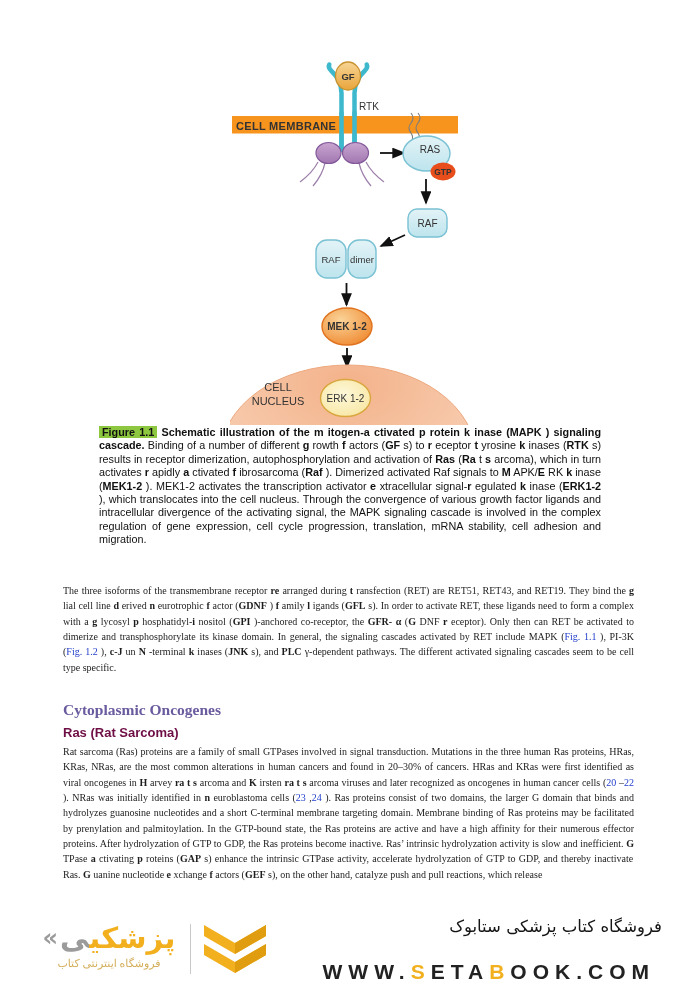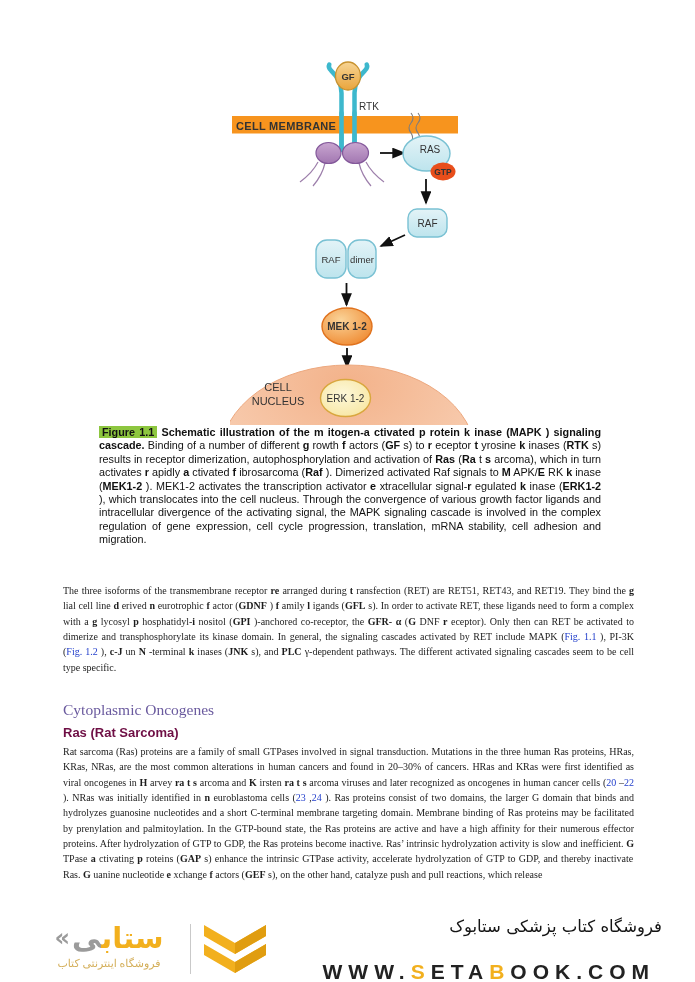--- a/index.html
+++ b/index.html
@@ -16,21 +16,21 @@
     font-family:"Liberation Sans",sans-serif;font-size:10.8px;line-height:13.4px;
     text-align:justify;color:#111;
   }
   
   .h-red{
     position:absolute;left:63px;margin:0;
     font-family:"Liberation Sans",sans-serif;font-weight:bold;font-size:13px;color:#6e0e44;
   }
   .h-purple{
     position:absolute;left:63px;top:701px;margin:0;
-    font-family:"Liberation Serif",serif;font-weight:400;font-size:15.5px;color:#6a5a9e;
+    font-family:"Liberation Serif",serif;font-weight:700;font-size:15.5px;color:#6a5a9e;
   }
   .body-para{
     position:absolute;left:63px;width:571px;margin:0;
     font-size:10px;line-height:15.35px;text-align:justify;color:#1c1c1c;
   }
   
   .run-b{font-weight:bold;}
   .run-i{}
   .run-link{color:#2440cc;}
   .run-fig{background:#8dc63f;font-weight:bold;padding:0 3px;}
@@ -160,21 +160,21 @@
   <p class="caption"><span class="run-fig">Figure 1.1</span><span class="run-b"> </span><span class="run-b">Schematic illustration of the m itogen-a ctivated p rotein k inase (MAPK ) signaling cascade.</span><span> Binding of a number of different </span><span class="run-b">g</span><span> rowth </span><span class="run-b">f</span><span> actors (</span><span class="run-b">GF</span><span> s) to </span><span class="run-b">r</span><span> eceptor </span><span class="run-b">t</span><span> yrosine </span><span class="run-b">k</span><span> inases (</span><span class="run-b">RTK</span><span> s) results in receptor dimerization, autophosphorylation and activation of </span><span class="run-b">Ras</span><span> (</span><span class="run-b">Ra</span><span> t </span><span class="run-b">s</span><span> arcoma), which in turn activates </span><span class="run-b">r</span><span> apidly </span><span class="run-b">a</span><span> ctivated </span><span class="run-b">f</span><span> ibrosarcoma (</span><span class="run-b">Raf</span><span> ). Dimerized activated Raf signals to </span><span class="run-b">M</span><span> APK/</span><span class="run-b">E</span><span> RK </span><span class="run-b">k</span><span> inase (</span><span class="run-b">MEK1-2</span><span> ). MEK1-2 activates the transcription activator </span><span class="run-b">e</span><span> xtracellular signal-</span><span class="run-b">r</span><span> egulated </span><span class="run-b">k</span><span> inase (</span><span class="run-b">ERK1-2</span><span> ), which translocates into the cell nucleus. Through the convergence of various growth factor ligands and intracellular divergence of the activating signal, the MAPK signaling cascade is involved in the complex regulation of gene expression, cell cycle progression, translation, mRNA stability, cell adhesion and migration.</span></p>
 
   <p class="body-para" style="top:583px"><span>The three isoforms of the transmembrane receptor </span><span class="run-b">re</span><span> arranged during </span><span class="run-b">t</span><span> ransfection (RET) are RET51, RET43, and RET19. They bind the </span><span class="run-b">g</span><span> lial cell line </span><span class="run-b">d</span><span> erived </span><span class="run-b">n</span><span> eurotrophic </span><span class="run-b">f</span><span> actor (</span><span class="run-b">GDNF</span><span> ) </span><span class="run-b">f</span><span> amily </span><span class="run-b">l</span><span> igands (</span><span class="run-b">GFL</span><span> s). In order to activate RET, these ligands need to form a complex with a </span><span class="run-b">g</span><span> lycosyl </span><span class="run-b">p</span><span> hosphatidyl-</span><span class="run-b">i</span><span> nositol (</span><span class="run-b">GPI</span><span> )-anchored co-receptor, the </span><span class="run-b">GFR- α</span><span> (</span><span class="run-b">G</span><span> DNF </span><span class="run-b">r</span><span> eceptor). Only then can RET be activated to dimerize and transphosphorylate its kinase domain. In general, the signaling cascades activated by RET include MAPK (</span><span class="run-link">Fig. 1.1</span><span> ), PI-3K (</span><span class="run-link">Fig. 1.2</span><span> ), </span><span class="run-b">c-J</span><span> un </span><span class="run-b">N</span><span> -terminal </span><span class="run-b">k</span><span> inases (</span><span class="run-b">JNK</span><span> s), and </span><span class="run-b">PLC</span><span> γ-dependent pathways. The different activated signaling cascades seem to be cell type specific.</span></p>
 
   <h2 class="h-purple">Cytoplasmic Oncogenes</h2>
   <h3 class="h-red" style="top:725px">Ras (Rat Sarcoma)</h3>
   <p class="body-para" style="top:744px"><span>Rat sarcoma (Ras) proteins are a family of small GTPases involved in signal transduction. Mutations in the three human Ras proteins, </span><span class="run-i">HRas, KRas, NRas,</span><span> are the most common alterations in human cancers and found in 20–30% of cancers. HRas and KRas were first identified as viral oncogenes in </span><span class="run-b">H</span><span> arvey </span><span class="run-b">ra t s</span><span> arcoma and </span><span class="run-b">K</span><span> irsten </span><span class="run-b">ra t s</span><span> arcoma viruses and later recognized as oncogenes in human cancer cells (</span><span class="run-link">20</span><span> –</span><span class="run-link">22</span><span> ). NRas was initially identified in </span><span class="run-b">n</span><span> euroblastoma cells (</span><span class="run-link">23</span><span> ,</span><span class="run-link">24</span><span> ). Ras proteins consist of two domains, the larger G domain that binds and hydrolyzes guanosine nucleotides and a short C-terminal membrane targeting domain. Membrane binding of Ras proteins may be facilitated by prenylation and palmitoylation. In the GTP-bound state, the Ras proteins are active and have a high affinity for their numerous effector proteins. After hydrolyzation of GTP to GDP, the Ras proteins become inactive. Ras’ intrinsic hydrolyzation activity is slow and inefficient. </span><span class="run-b">G</span><span> TPase </span><span class="run-b">a</span><span> ctivating </span><span class="run-b">p</span><span> roteins (</span><span class="run-b">GAP</span><span> s) enhance the intrinsic GTPase activity, accelerate hydrolyzation of GTP to GDP, and thereby inactivate Ras. </span><span class="run-b">G</span><span> uanine nucleotide </span><span class="run-b">e</span><span> xchange </span><span class="run-b">f</span><span> actors (</span><span class="run-b">GEF</span><span> s), on the other hand, catalyze push and pull reactions, which release</span></p>
 
   <div class="logo-word">
     <span class="logo-prefix">«</span>
-    <span dir="rtl"><span class="logo-gold">ستاب</span><span class="logo-gray">ی</span></span>
+    <span dir="rtl"><span class="logo-gold">پزشکی</span><span class="logo-gray">ی</span></span>
   </div>
   <div class="logo-tagline">فروشگاه اینترنتی کتاب</div>
   <div class="footer-divider"></div>
   <svg class="chevron-emblem" viewBox="0 0 70 50">
     <path d="M4,0 L35,18 L66,0 L66,11 L35,29 L4,11 Z" fill="#f2b01e"></path>
     <path d="M35,18 L66,0 L66,11 L35,29 Z" fill="#e09d10"></path>
     <path d="M4,19 L35,37 L66,19 L66,30 L35,48 L4,30 Z" fill="#f2b01e"></path>
     <path d="M35,37 L66,19 L66,30 L35,48 Z" fill="#e09d10"></path>
   </svg>
   <div class="persian-title">فروشگاه کتاب پزشکی ستابوک</div>

